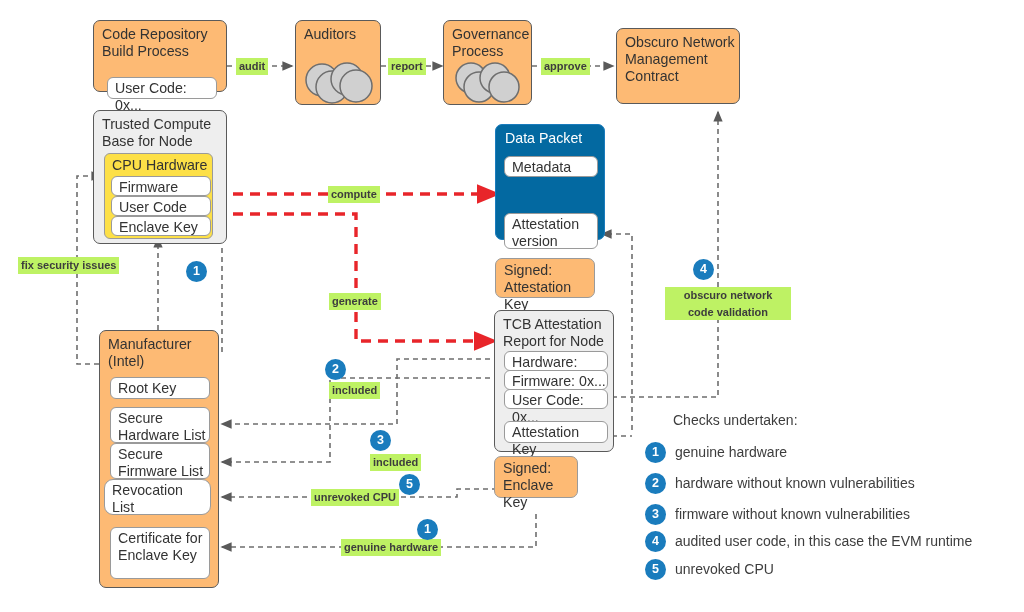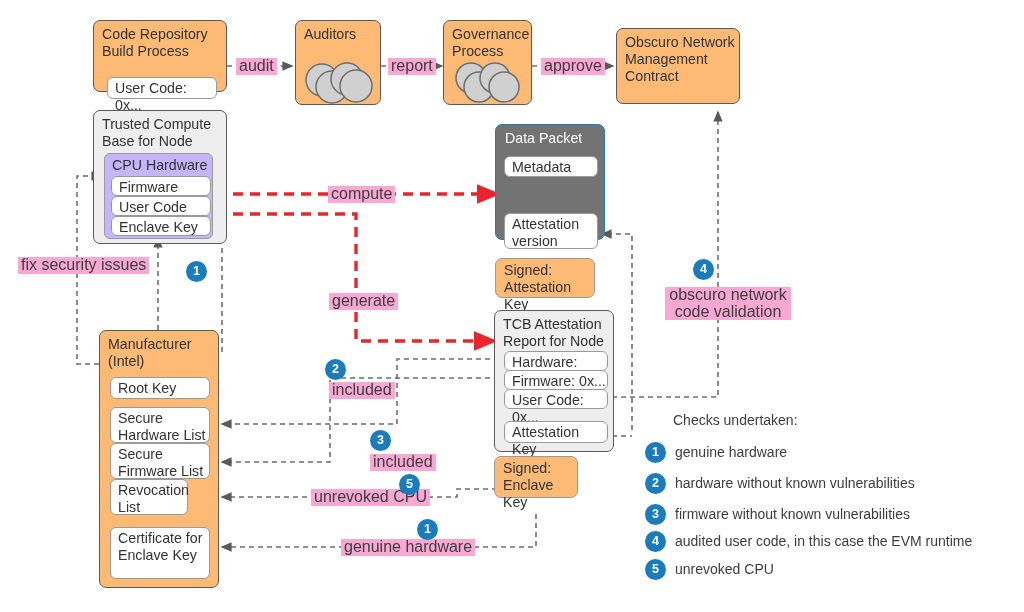--- a/index.html
+++ b/index.html
@@ -8,26 +8,26 @@
   #canvas{position:absolute;left:0;top:0;width:1024px;height:612px;}
   svg.layer{position:absolute;left:0;top:0;width:1024px;height:612px;pointer-events:none;}
 
   .box{position:absolute;box-sizing:border-box;border:1.6px solid #5a5a5a;border-radius:7px;
        background:#fdba74;font-size:14.2px;line-height:17px;color:#333;}
   .box .ttl{position:absolute;left:8px;top:5px;white-space:pre-line;}
   .grey{background:#eeeeee;border-color:#5a5a5a;}
   .inner{position:absolute;box-sizing:border-box;border:1.3px solid #9a9a9a;border-radius:6px;
          background:#ffffff;font-size:14.2px;line-height:16.5px;color:#333;padding:2px 0 0 7px;
          white-space:pre-line;}
-  .bluebox{position:absolute;box-sizing:border-box;border-radius:7px;background:#737373;
+  .bluebox{position:absolute;box-sizing:border-box;border-radius:7px;background:#0369a1;
            border:1.6px solid #1a7cbd;}
   .bluebox .ttl{position:absolute;left:9px;top:5px;color:#ffffff;font-size:14.2px;}
 
-  .lbl{position:absolute;font-size:16px;line-height:16.5px;color:#3d3d3d;white-space:pre-line;
-       text-align:center;background:#f9a8d4;padding:0 3px;}
+  .lbl{position:absolute;font-size:11px;line-height:16.5px;color:#3d3d3d;white-space:pre-line;
+       text-align:center;background:#bef264;padding:0 3px;font-weight:bold;}
   .lbl.left{text-align:left;}
 
   .badge{position:absolute;width:21px;height:21px;border-radius:50%;background:#1a7cbd;
          color:#fff;font-size:12.5px;line-height:21px;text-align:center;font-weight:600;}
   .legend-title{position:absolute;font-size:14px;color:#3d3d3d;}
   .legend-row{position:absolute;height:22px;}
   .legend-row .lgtxt{position:absolute;left:30px;top:2px;font-size:14px;color:#3d3d3d;white-space:nowrap;}
 </style>
 </head>
 <body>
@@ -109,21 +109,21 @@
 
   <div class="box" style="left:616px;top:28px;width:124px;height:76px;">
     <div class="ttl">Obscuro Network
 Management
 Contract</div>
   </div>
 
   <div class="box grey" style="left:93px;top:110px;width:134px;height:134px;">
     <div class="ttl">Trusted Compute
 Base for Node</div>
-    <div class="inner" style="left:10px;top:42px;width:109px;height:86px;background:#c4b5fd;padding:16px;">
+    <div class="inner" style="left:10px;top:42px;width:109px;height:86px;background:#fde047;padding:16px;">
       <div style="position:absolute;left:7px;top:3px;font-size:14.2px;">CPU Hardware</div>
       <div class="inner" style="left:6px;top:22px;width:100px;height:20px;">Firmware</div>
       <div class="inner" style="left:6px;top:42px;width:100px;height:20px;">User Code</div>
       <div class="inner" style="left:6px;top:62px;width:100px;height:20px;">Enclave Key</div>
     </div>
   </div>
 
   <div class="bluebox" style="left:495px;top:124px;width:110px;height:116px;">
     <div class="ttl">Data Packet</div>
     <div class="inner" style="left:8px;top:31px;width:94px;height:21px;">Metadata</div>
@@ -149,21 +149,21 @@
   </div>
 
   <div class="box" style="left:99px;top:330px;width:120px;height:258px;">
     <div class="ttl">Manufacturer
 (Intel)</div>
     <div class="inner" style="left:10px;top:46px;width:100px;height:22px;">Root Key</div>
     <div class="inner" style="left:10px;top:76px;width:100px;height:36px;">Secure
 Hardware List</div>
     <div class="inner" style="left:10px;top:112px;width:100px;height:36px;">Secure
 Firmware List</div>
-    <div class="inner" style="left:10px;top:148px;width:78px;height:36px;">Revocation
+    <div class="inner" style="left:4px;top:148px;width:107px;height:36px;border-radius:9px;">Revocation
 List</div>
     <div class="inner" style="left:10px;top:196px;width:100px;height:52px;">Certificate for
 Enclave Key</div>
   </div>
 
   <div class="lbl" style="left:236px;top:58px;">audit</div>
   <div class="lbl" style="left:388px;top:58px;">report</div>
   <div class="lbl" style="left:541px;top:58px;">approve</div>
   <div class="lbl" style="left:328px;top:186px;">compute</div>
   <div class="lbl" style="left:329px;top:265px;margin-top:28px;">generate</div>

